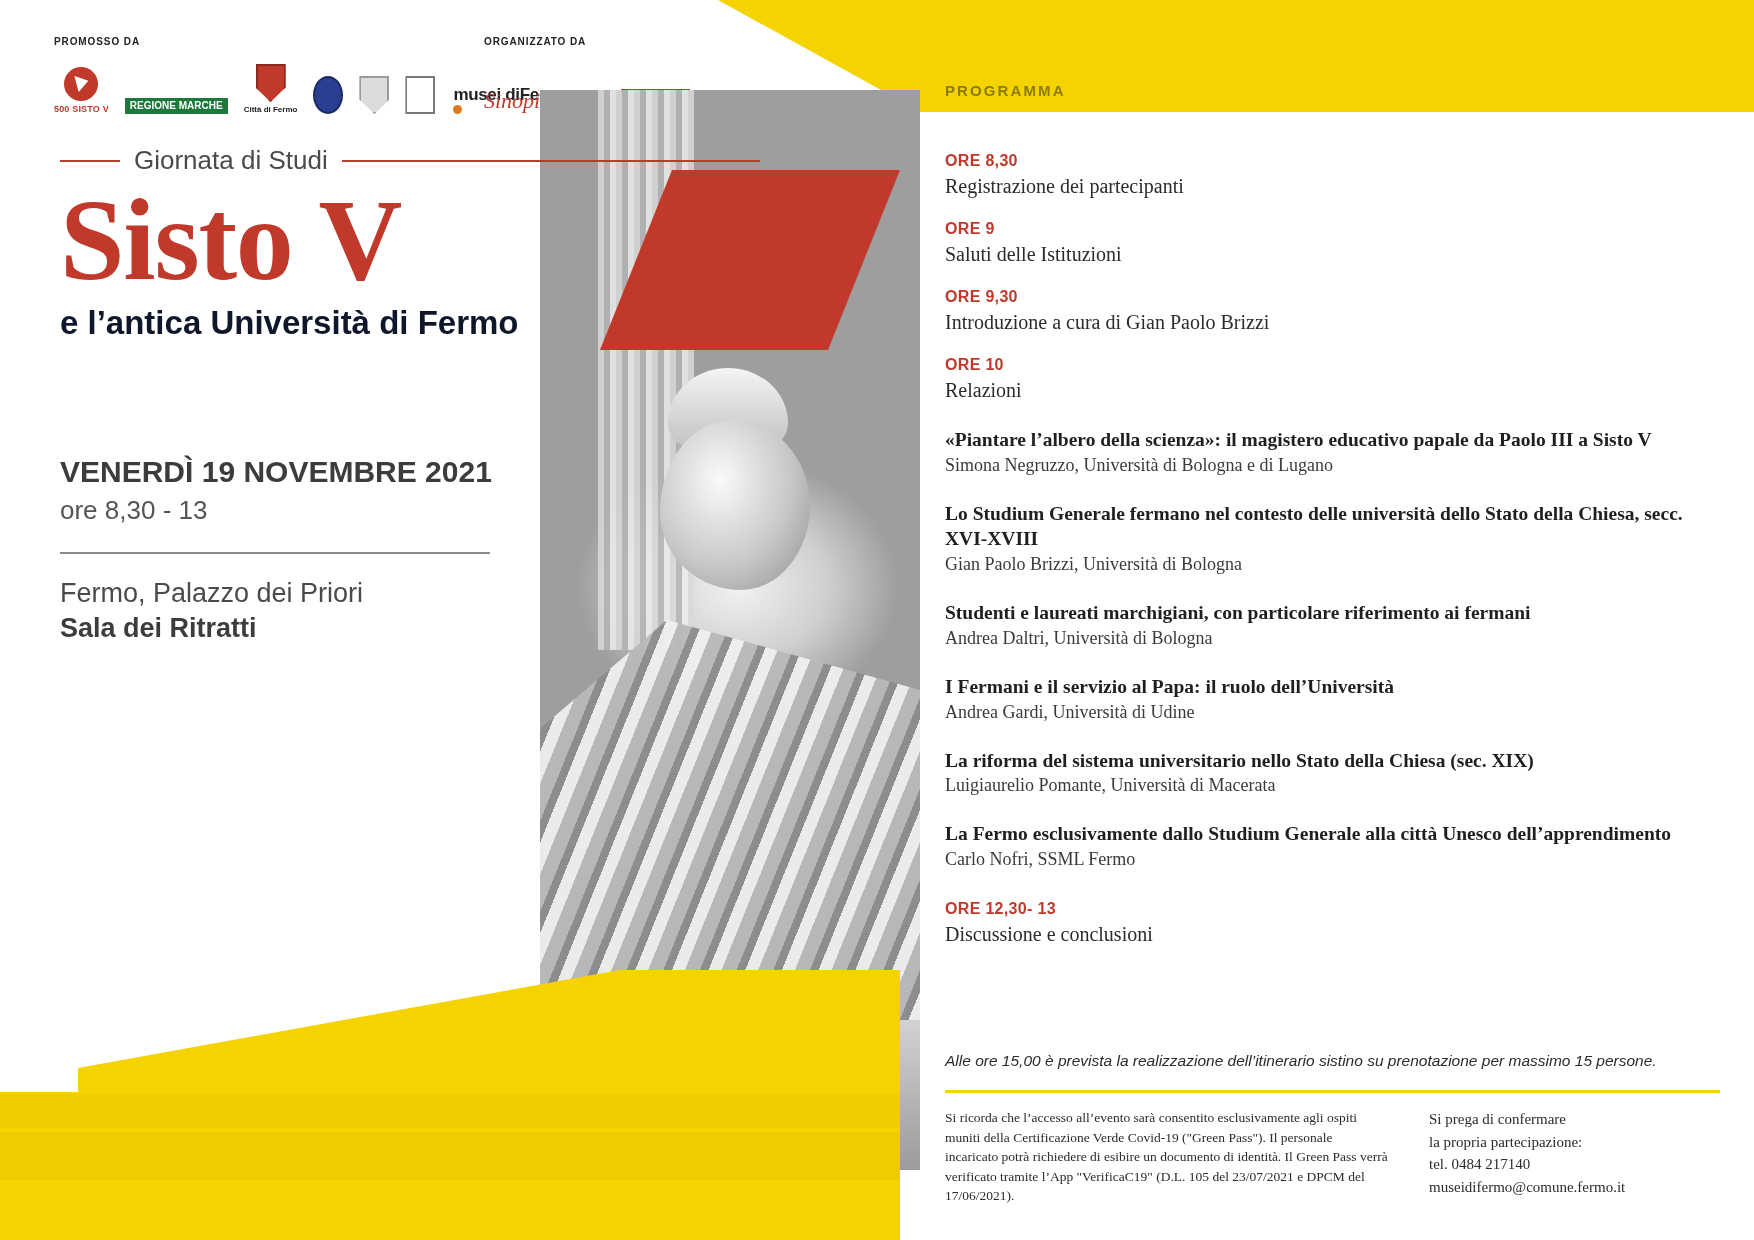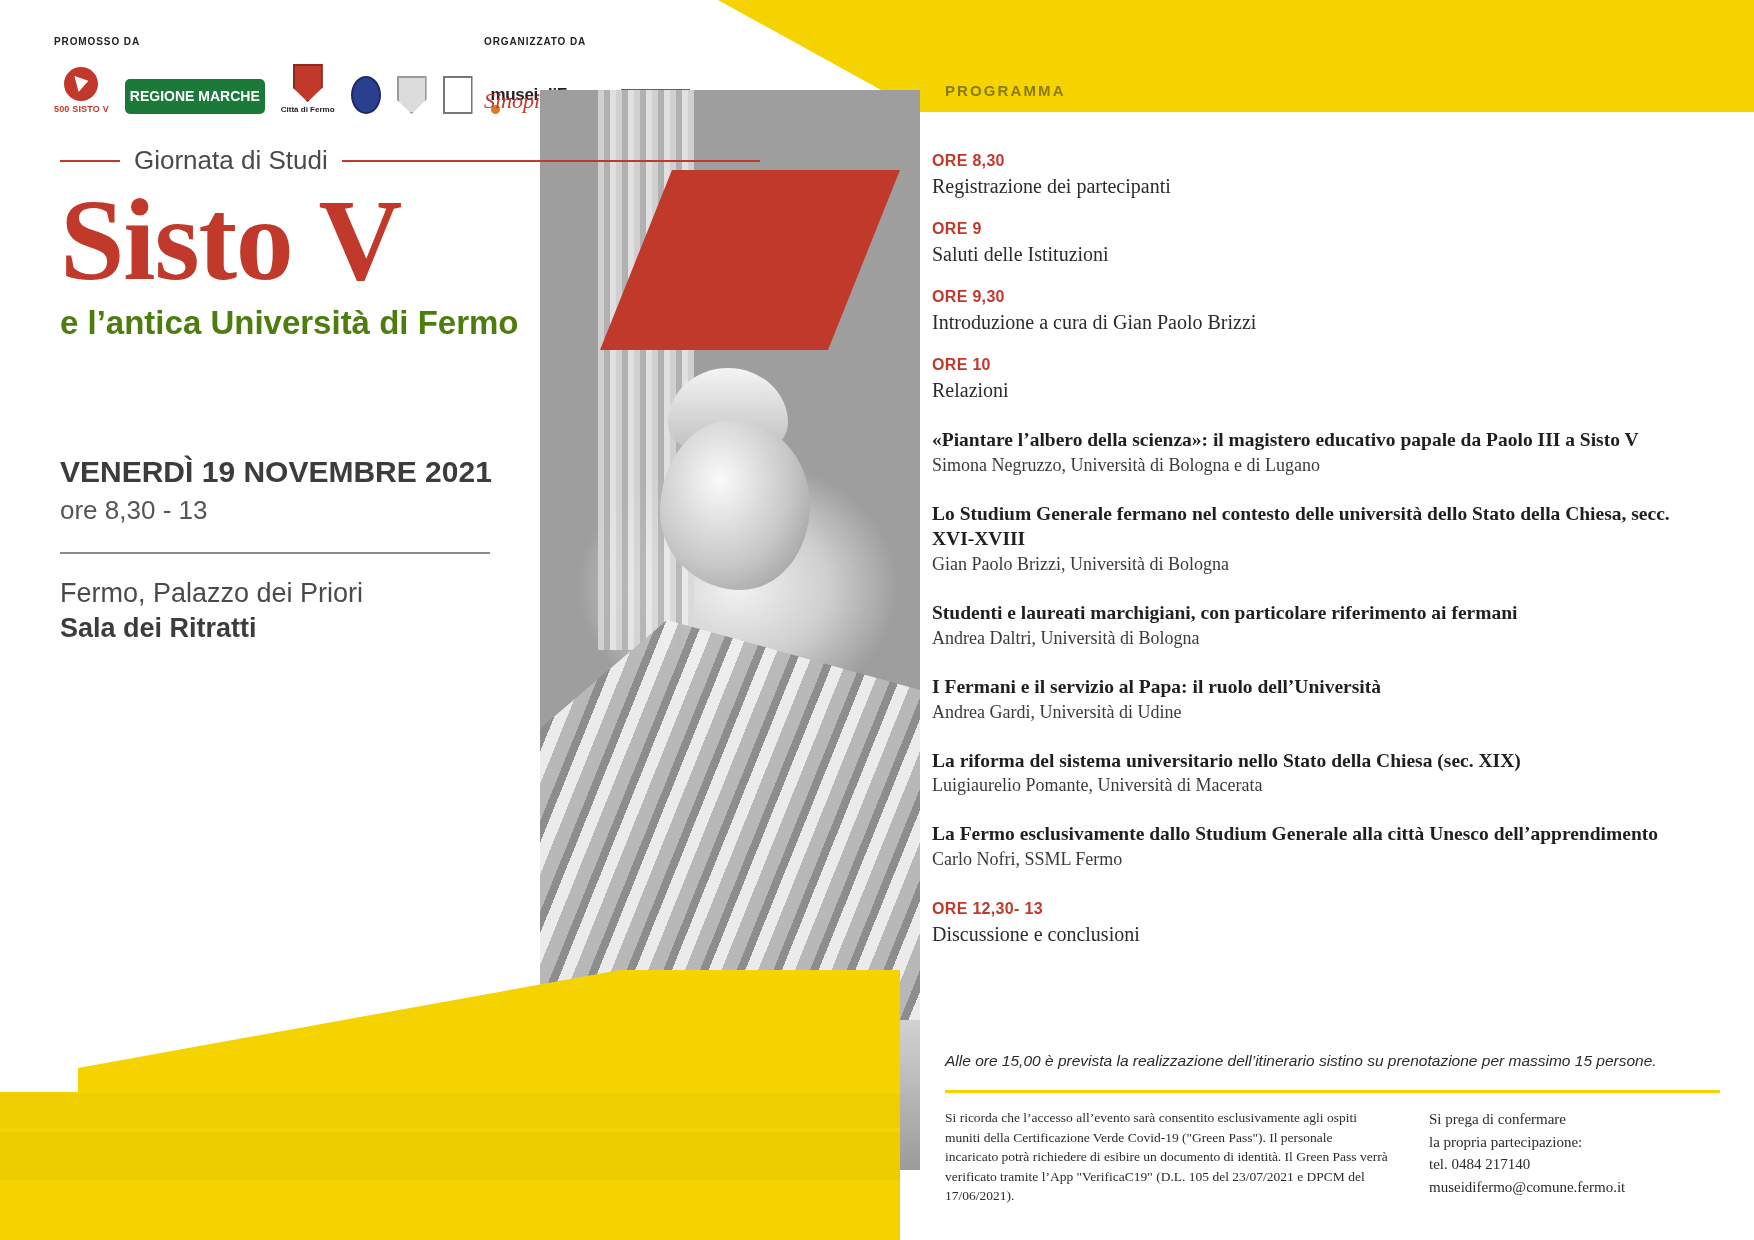--- a/index.html
+++ b/index.html
@@ -45,22 +45,22 @@
     background: #c0392b; position: relative;
   }
   .logo-sisto .mark:after {
     content: ""; position: absolute; top: 9px; left: 10px;
     width: 14px; height: 16px; background: #fff;
     clip-path: polygon(0 0, 100% 30%, 30% 100%);
   }
   .logo-sisto .cap { font-size: 9px; font-weight: 700; color: #c0392b; margin-top: 3px; letter-spacing: .02em;}
   .logo-marche { display:flex; flex-direction:column; align-items:center; }
   .logo-marche .bar {
-    background: #1b7a3a; color: #fff; font-size: 14px; font-weight: 700;
-    padding: 10px 5px; line-height: 1.05; text-align: left; border-radius: 5px;
+    background: #1b7a3a; color: #fff; font-size: 10px; font-weight: 700;
+    padding: 3px 5px; line-height: 1.05; text-align: left; border-radius: 0;
   }
   .logo-fermo { display:flex; flex-direction:column; align-items:center; }
   .crest {
     width: 30px; height: 38px; background: #f5d300;
     border: 2px solid #b8a200;
     clip-path: polygon(0 0, 100% 0, 100% 62%, 50% 100%, 0 62%);
     position: relative;
   }
   .crest.red { background: #c0392b; border-color: #8c2a1e; }
   .crest.blue { background: #2a3f8f; border-color: #1b2a63; border-radius: 50%; clip-path:none;}
@@ -84,21 +84,21 @@
   .rule.long { flex: 1 1 auto; }
   .giornata {
     font-size: 26px; color: #4a4a4a; font-weight: 400; white-space: nowrap;
   }
   .sisto-v {
     font-family: "Liberation Serif", serif;
     font-size: 116px; line-height: 1.0; font-weight: 700;
     color: #c0392b; letter-spacing: -.01em; margin-top: 6px;
   }
   .subtitle {
-    font-size: 33px; font-weight: 700; color: #4d7c0f; margin-top: 6px;
+    font-size: 33px; font-weight: 700; color: #0f172a; margin-top: 6px;
   }
 
   
   .red-diag {
     position: absolute; top: 170px; left: 600px;
     width: 300px; height: 180px; background: #c0392b;
     clip-path: polygon(72px 0, 300px 0, 228px 180px, 0 180px);
     z-index: 2;
   }
 
@@ -164,21 +164,21 @@
 
   
   .right-col {
     position: absolute; top: 0; left: 920px; width: 834px; height: 1240px;
     padding: 0 40px 12px 25px;
   }
   .programma-label {
     position: absolute; top: 82px; left: 25px;
     font-size: 15px; font-weight: 700; letter-spacing: .14em; color: #8a7c00;
   }
-  .program-body { position: absolute; top: 152px; left: 12px; width: 770px; }
+  .program-body { position: absolute; top: 152px; left: 25px; width: 770px; }
   .slot { margin-bottom: 22px; }
   .slot-time {
     font-size: 16px; font-weight: 700; color: #c0392b; letter-spacing: .02em;
     margin-bottom: 5px;
   }
   .slot-desc { font-size: 20px; color: #2b2b2b; font-family: "Liberation Serif", serif;}
   .talk { margin-top: 25px; }
   .talk-title {
     font-family: "Liberation Serif", serif;
     font-size: 19.5px; font-weight: 700; color: #1f1f1f; line-height: 1.32;

